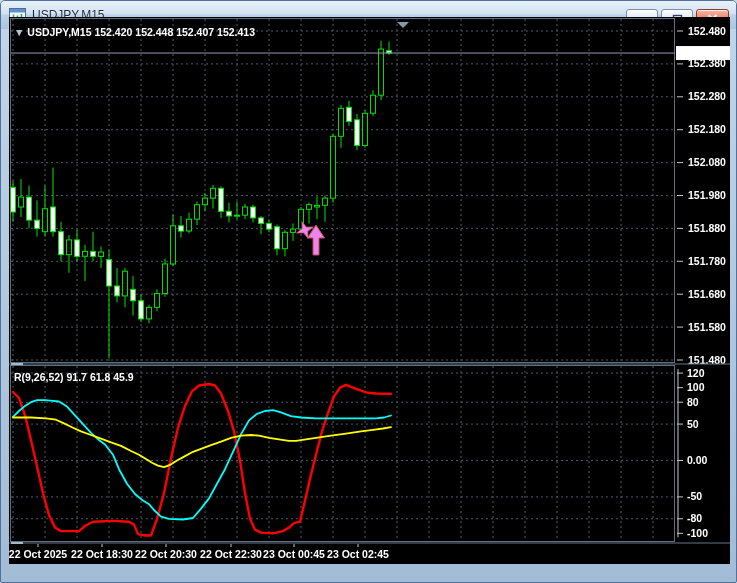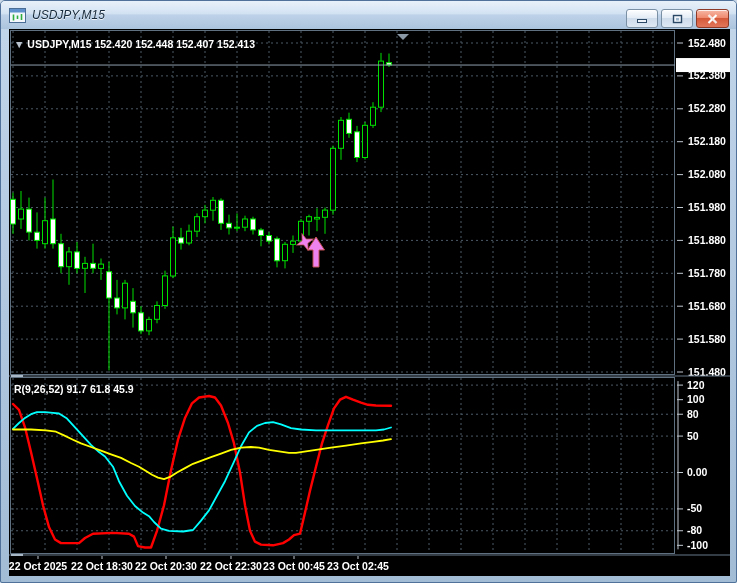--- a/index.html
+++ b/index.html
@@ -9,33 +9,33 @@
     background:linear-gradient(#c3d6ea,#aec6de 60%,#a3bcd6);
     border:1px solid #50729a;border-radius:5px 5px 2px 2px;
     overflow:hidden;font-family:"Liberation Sans",sans-serif;
   }
   .titlebar{
     position:absolute;left:0;top:0;width:100%;height:28px;
     background:linear-gradient(#e8f1fa,#d3e2f2 45%,#bed2e8 50%,#abc4dd);
     display:flex;align-items:center;padding-left:8px;
   }
   .app-icon{width:17px;height:15px;margin-right:6px;display:inline-block;}
-  .title-text{font-size:12px;color:#15python2535;color:#16293b;text-shadow:0 1px 0 rgba(255,255,255,.75);font-style:italic;}
+  .title-text{font-size:12px;color:#15python2535;color:#16293b;text-shadow:0 1px 0 rgba(255,255,255,.75);}
   .win-buttons{position:absolute;right:7px;top:8px;display:flex;}
   .wbtn{
     width:32px;height:19px;border:1px solid #7a90a5;border-radius:3px;
     background:linear-gradient(#fdfeff,#e4ecf5 45%,#cfdceb 50%,#dde8f3);
     box-shadow:inset 0 1px 0 rgba(255,255,255,.8);
     display:flex;align-items:center;justify-content:center;margin-left:3px;cursor:default;
   }
   .wbtn.close{
     width:33px;border-color:#8e3a28;
     background:linear-gradient(#f6b7a5,#ef8a70 45%,#d55a3b 50%,#e2765a);
   }
-  .client{position:absolute;left:8px;top:28px;width:721px;height:383px;background:#000;}
+  .client{position:absolute;left:8px;top:16px;width:721px;height:383px;background:#000;}
   svg text{fill:#ffffff;font:700 10.5px "Liberation Sans",sans-serif;}
 </style>
 </head>
 <body>
 
 <div class="window">
   <div class="titlebar">
     <span class="app-icon">
       <svg width="17" height="15" viewBox="0 0 17 15">
         <rect x="0.5" y="0.5" width="16" height="14" fill="#f4f8fc" stroke="#4a6d96"></rect>

